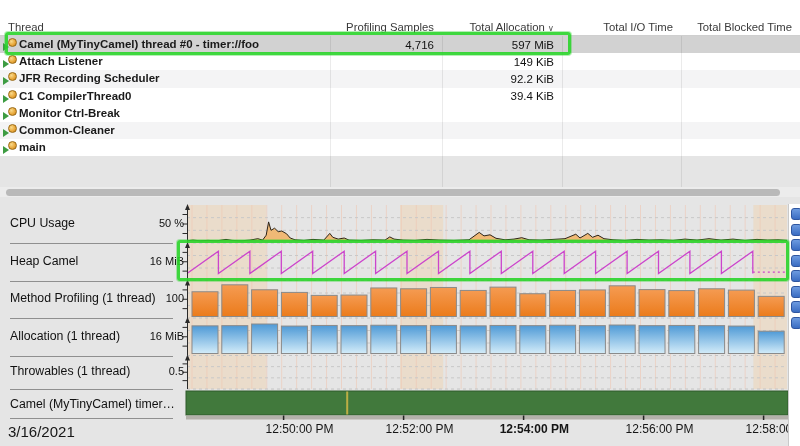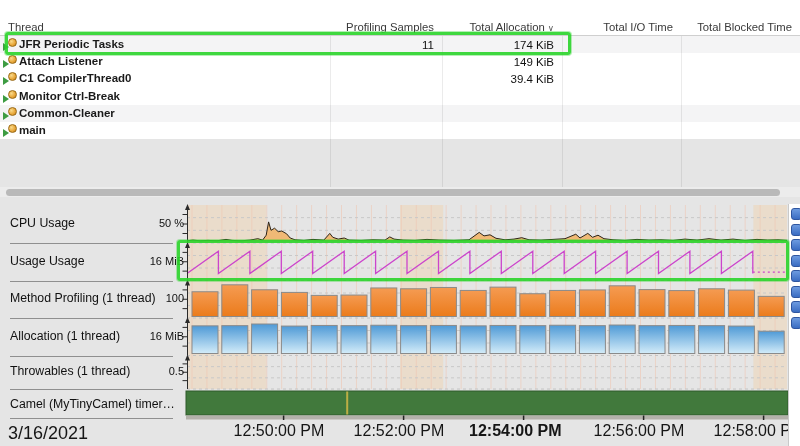--- a/index.html
+++ b/index.html
@@ -29,22 +29,22 @@
 
   
   .anno { position:absolute; border:3px solid rgba(42,212,42,0.9); border-radius:3px; z-index:20;
           box-shadow:0 0 0 1px rgba(42,212,42,0.35); pointer-events:none; }
 
   
   .tl-label { position:absolute; left:10px; font-size:12.3px; color:#111; white-space:nowrap; z-index:2; }
   .tl-scale { position:absolute; font-size:11px; color:#111; text-align:right; width:70px; z-index:2; }
   .tl-sep   { position:absolute; left:10px; width:163px; height:1px; background:#8f8f8f; z-index:2; }
   .chart-svg { position:absolute; left:176px; top:185px; z-index:1; }
-  .time-label { position:absolute; width:100px; top:403px; text-align:left; font-size:16px; color:#161616; z-index:1; }
-  .date-label { position:absolute; left:8px; top:404px; font-size:18px; color:#161616; z-index:2; }
+  .time-label { position:absolute; width:100px; top:403px; text-align:right; font-size:12px; color:#161616; z-index:1; }
+  .date-label { position:absolute; left:8px; top:404px; font-size:15px; color:#161616; z-index:2; }
   .progress { position:absolute; left:187px; top:428px; width:600px; height:9px;
               background:#ee3d23; border:1px solid #c5301a; border-radius:1px; z-index:4; }
   .right-strip { position:absolute; left:788px; top:185px; width:12px; height:256px; background:#fff;
                  border-left:1px solid #c9c9c9; border-bottom:1px solid #c9c9c9; border-radius:0 0 0 7px; z-index:5; }
   .strip-icon { position:absolute; left:2px; width:11px; height:12px; border-radius:3px;
                 background:linear-gradient(#6d9be0, #3a6cc2); border:1px solid #2f56a0; }
 </style>
 </head>
 <body>
 
@@ -55,36 +55,44 @@
     <span class="hcell" style="right:366px">Profiling Samples</span>
     <span class="hcell" style="right:246px"><span>Total Allocation</span><span style="font-size:8.5px;color:#555;margin-left:3px">∨</span></span>
     <span class="hcell" style="right:127px">Total I/O Time</span>
     <span class="hcell" style="right:8px">Total Blocked Time</span>
   </div>
   <div class="colsep" style="left:330px; height:168px"></div>
   <div class="colsep" style="left:442px; height:168px"></div>
   <div class="colsep" style="left:562px; height:168px"></div>
   <div class="colsep" style="left:681px; height:168px"></div>
   <div class="tbody" id="tbody">
-      <div class="trow stripe">
-        <span class="th-icon">
-          <span class="th-tri"></span>
-          <span class="th-ball"></span>
-        </span>
-        <span class="tname">JFR Periodic Tasks</span>
-        <span class="tval c-samples">11</span>
-        <span class="tval c-alloc">174 KiB</span>
+      <div class="trow sel">
+        <span class="th-icon">
+          <span class="th-tri"></span>
+          <span class="th-ball"></span>
+        </span>
+        <span class="tname">Camel (MyTinyCamel) thread #0 - timer://foo</span>
+        <span class="tval c-samples">4,716</span>
+        <span class="tval c-alloc">597 MiB</span>
       </div>
       <div class="trow">
         <span class="th-icon">
           <span class="th-tri"></span>
           <span class="th-ball"></span>
         </span>
         <span class="tname">Attach Listener</span>
         <span class="tval c-alloc">149 KiB</span>
+      </div>
+      <div class="trow stripe">
+        <span class="th-icon">
+          <span class="th-tri"></span>
+          <span class="th-ball"></span>
+        </span>
+        <span class="tname">JFR Recording Scheduler</span>
+        <span class="tval c-alloc">92.2 KiB</span>
       </div>
       <div class="trow">
         <span class="th-icon">
           <span class="th-tri"></span>
           <span class="th-ball"></span>
         </span>
         <span class="tname">C1 CompilerThread0</span>
         <span class="tval c-alloc">39.4 KiB</span>
       </div>
       <div class="trow">
@@ -112,21 +120,21 @@
   <div class="hscroll">
       <div class="hthumb"></div>
     </div>
 
   <div class="anno" style="left:5px; top:13px; width:566px; height:23px"></div>
 
   <div id="tl-labels">
       <div class="tl-label" style="top: 197px;">CPU Usage</div>
       <div class="tl-scale" style="top: 198px; left: 114px;">50 %</div>
       <div class="tl-sep" style="top: 224px;"></div>
-      <div class="tl-label" style="top: 234.75px;">Usage Usage</div>
+      <div class="tl-label" style="top: 234.75px;">Heap Camel</div>
       <div class="tl-scale" style="top: 235.75px; left: 114px;">16 MiB</div>
       <div class="tl-sep" style="top: 261.5px;"></div>
       <div class="tl-label" style="top: 272.25px;">Method Profiling (1 thread)</div>
       <div class="tl-scale" style="top: 273.25px; left: 114px;">100</div>
       <div class="tl-sep" style="top: 299px;"></div>
       <div class="tl-label" style="top: 309.75px;">Allocation (1 thread)</div>
       <div class="tl-scale" style="top: 310.75px; left: 114px;">16 MiB</div>
       <div class="tl-sep" style="top: 336.5px;"></div>
       <div class="tl-label" style="top: 345.25px;">Throwables (1 thread)</div>
       <div class="tl-scale" style="top: 346.25px; left: 114px;">0.5</div>

